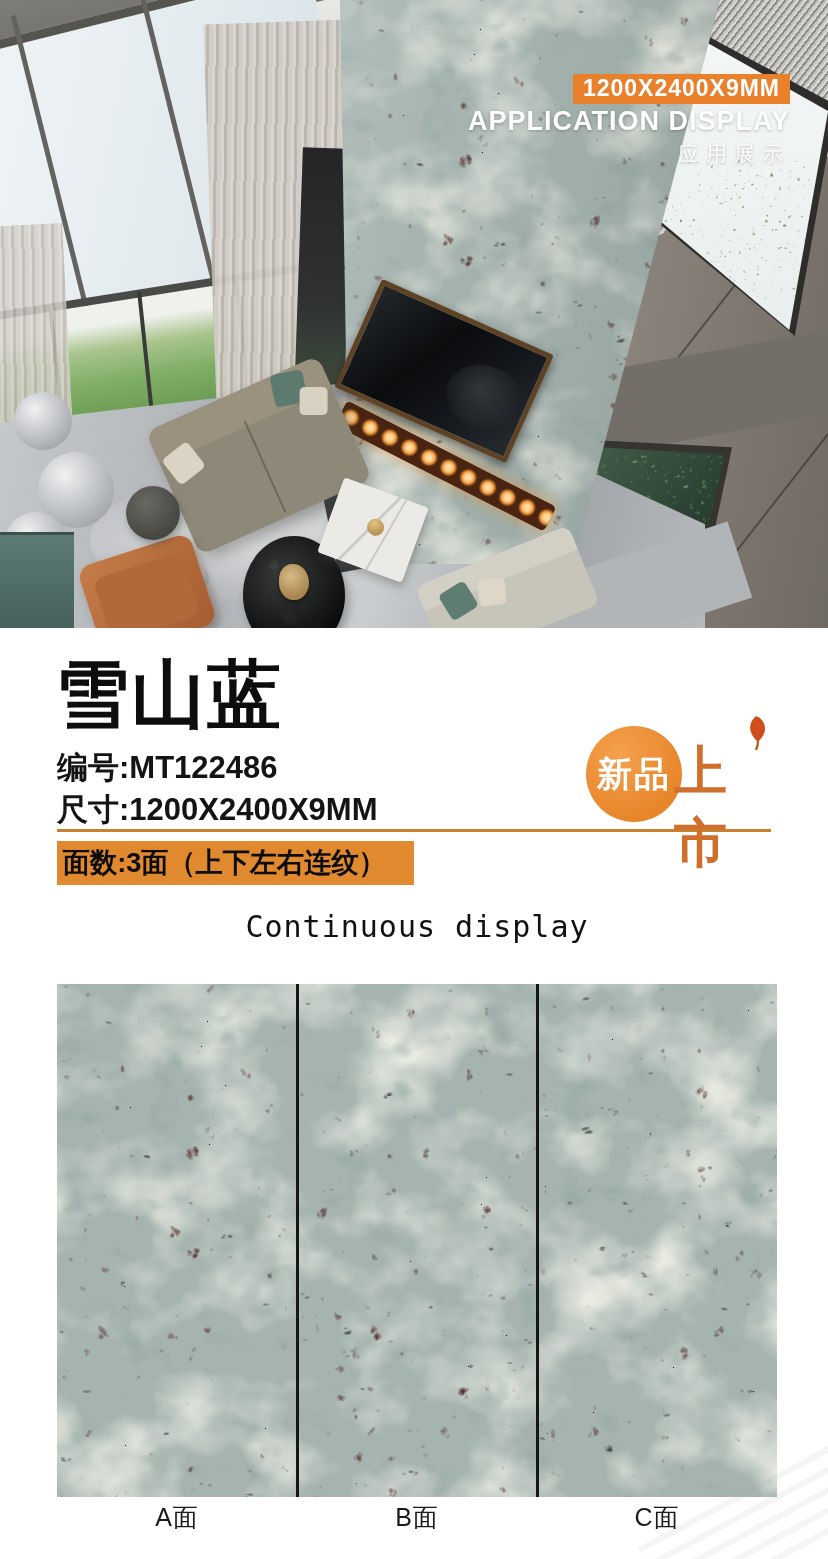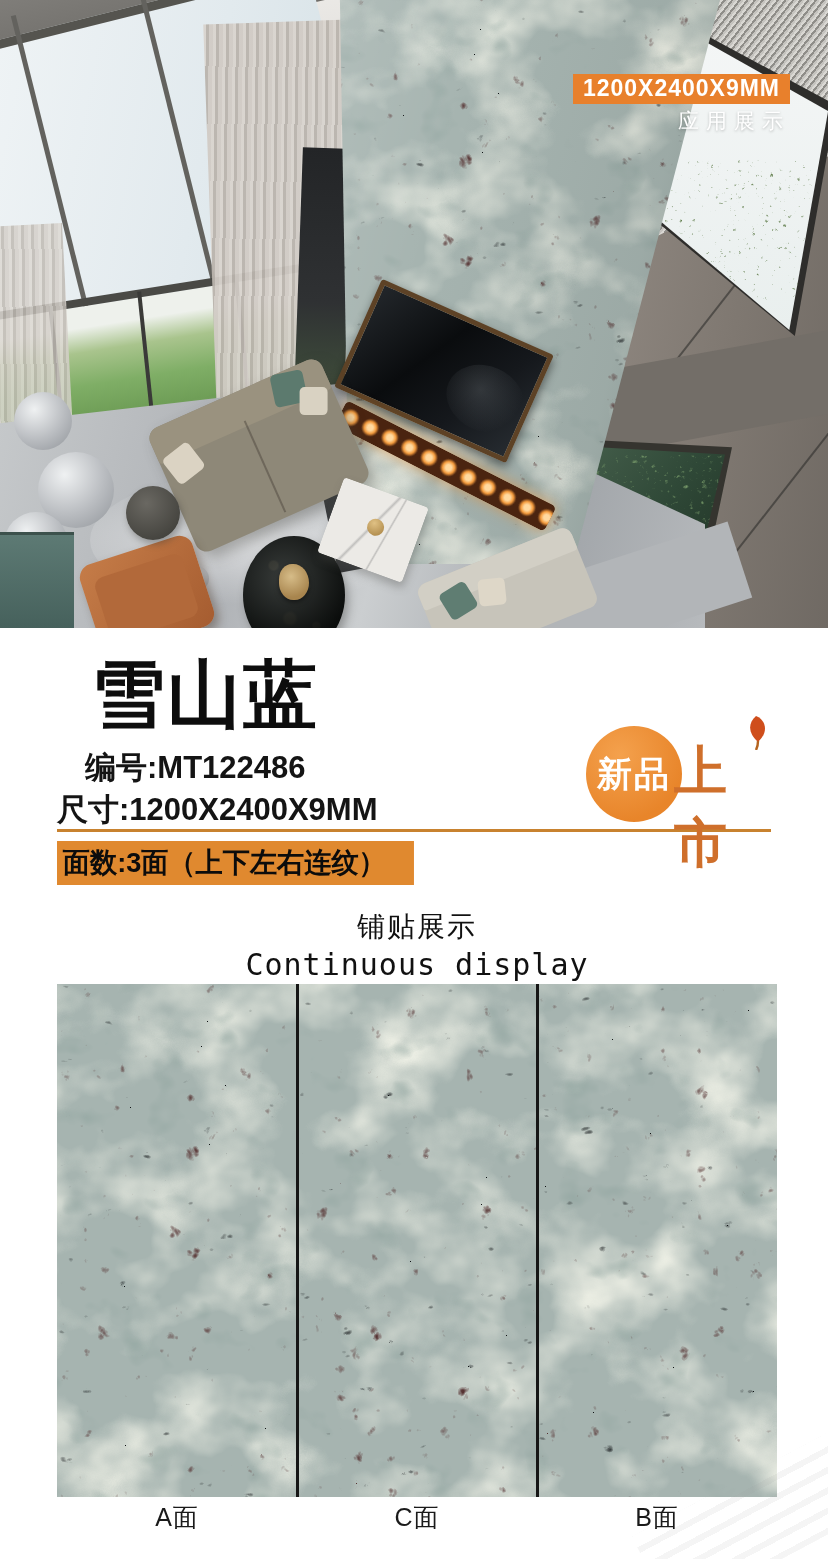--- a/index.html
+++ b/index.html
@@ -132,23 +132,23 @@
   
   .photo-overlay { left:0; top:74px; width:100%; text-align:right; padding-right:38px; z-index:30; }
   .size-badge { display:inline-block; position:static; background:#e8802c; color:#fff; font-size:23px; font-weight:bold;
     padding:1px 10px 2px; letter-spacing:1px; }
   .app-en { position:static; display:block; color:#fff; font-size:27px; font-weight:bold; letter-spacing:1px; margin-top:2px;
     text-shadow:0 1px 3px rgba(0,0,0,.25); }
   .app-cn { position:static; display:block; color:#fff; font-size:21px; letter-spacing:7px; margin-top:3px;
     text-shadow:0 1px 3px rgba(0,0,0,.25); }
 
   
-  .product-name { position:absolute; left:55px; top:646px; font-size:74px; font-weight:900; letter-spacing:2px; color:#0d0d0d;margin-left:36px; }
+  .product-name { position:absolute; left:55px; top:646px; font-size:74px; font-weight:900; letter-spacing:2px; color:#0d0d0d; }
   .spec { position:absolute; left:57px; font-size:31px; font-weight:700; color:#141414; letter-spacing:0; }
-  .spec-code { top:747px;margin-left:28px; }
+  .spec-code { top:747px; }
   .spec-dim { top:789px; }
   .underline { position:absolute; left:57px; top:829px; width:714px; height:3px; background:#c8822f; }
 
   .new-badge { position:absolute; left:578px; top:720px; width:200px; height:112px; z-index:5; }
   .new-badge .circle { position:absolute; left:8px; top:6px; width:96px; height:96px; border-radius:50%;
     background:radial-gradient(circle at 35% 30%, #f4a14d, #e8852a 72%);
     color:#fff; font-size:35px; font-weight:700; letter-spacing:2px;
     display:flex; align-items:center; justify-content:center; }
   .new-badge .side { position:absolute; left:96px; top:16px; font-size:53px; font-weight:700; color:#cf6f2b; letter-spacing:2px; }
   .new-badge svg { position:absolute; left:160px; top:-6px; }
@@ -292,20 +292,21 @@
     <div class="table-side"></div>
     <div class="sculpt sc1"></div>
     <div class="sculpt sc2"></div>
     <div class="sculpt sc3"></div>
     <div class="sculpt sc4"></div>
     <div class="sculpt sc5"></div>
     <div class="cabinet"></div>
 
     <div class="photo-overlay">
       <span class="size-badge">1200X2400X9MM</span>
+      <span class="app-en">APPLICATION DISPLAY</span>
       <span class="app-cn">应用展示</span>
     </div>
   </div>
 
   <div class="product-name">雪山蓝</div>
 
   <div class="spec spec-code"><span>编号:</span><span>MT122486</span></div>
 
   <div class="spec spec-dim"><span>尺寸:</span><span>1200X2400X9MM</span></div>
 
@@ -316,32 +317,31 @@
     <div class="side">上市</div>
     <svg width="34" height="36" viewBox="0 0 34 36">
       <path d="M18 2 C28 6 31 18 20 28 C11 20 9 10 18 2 Z" fill="#cf4e1c"></path>
       <path d="M20 27 C20 31 19 34 18 36" stroke="#b5641f" stroke-width="2.4" fill="none"></path>
     </svg>
   </div>
 
   <div class="bar bar-faces">面数:3面（上下左右连纹）</div>
 
   <div class="tiling-head">
-    <div class="tiling-cn">铺贴展示</div>
     <div class="tiling-en">Continuous display</div>
   </div>
 
   <div class="panels">
     <svg width="720" height="513" preserveAspectRatio="none">
         <rect width="720" height="513" filter="url(#fMarble)"></rect>
       </svg>
     <div class="divider div1"></div>
     <div class="divider div2"></div>
   </div>
 
   <div class="panel-labels">
     <span>A面</span>
+    <span>B面</span>
     <span>C面</span>
-    <span>B面</span>
   </div>
 
   <div class="watermark"></div>
 </div>
 
 </body></html>

